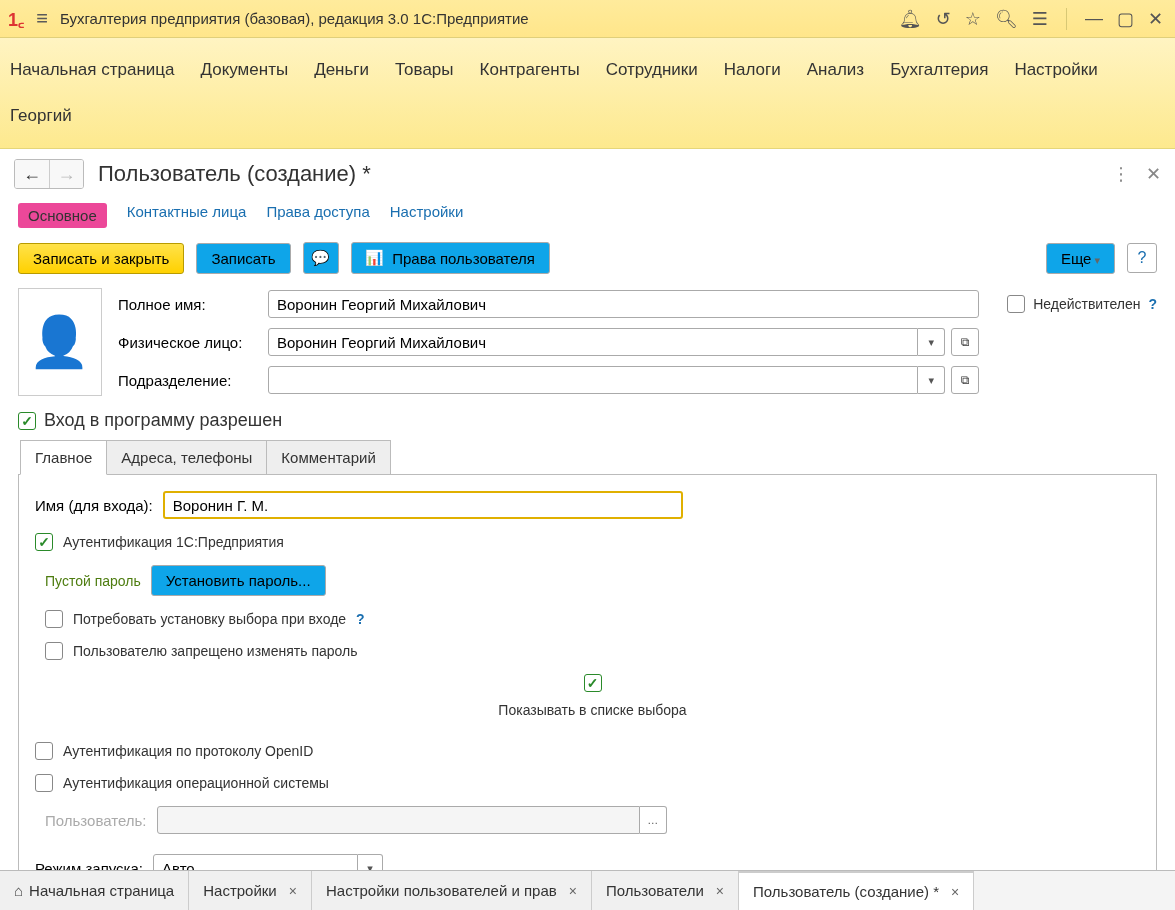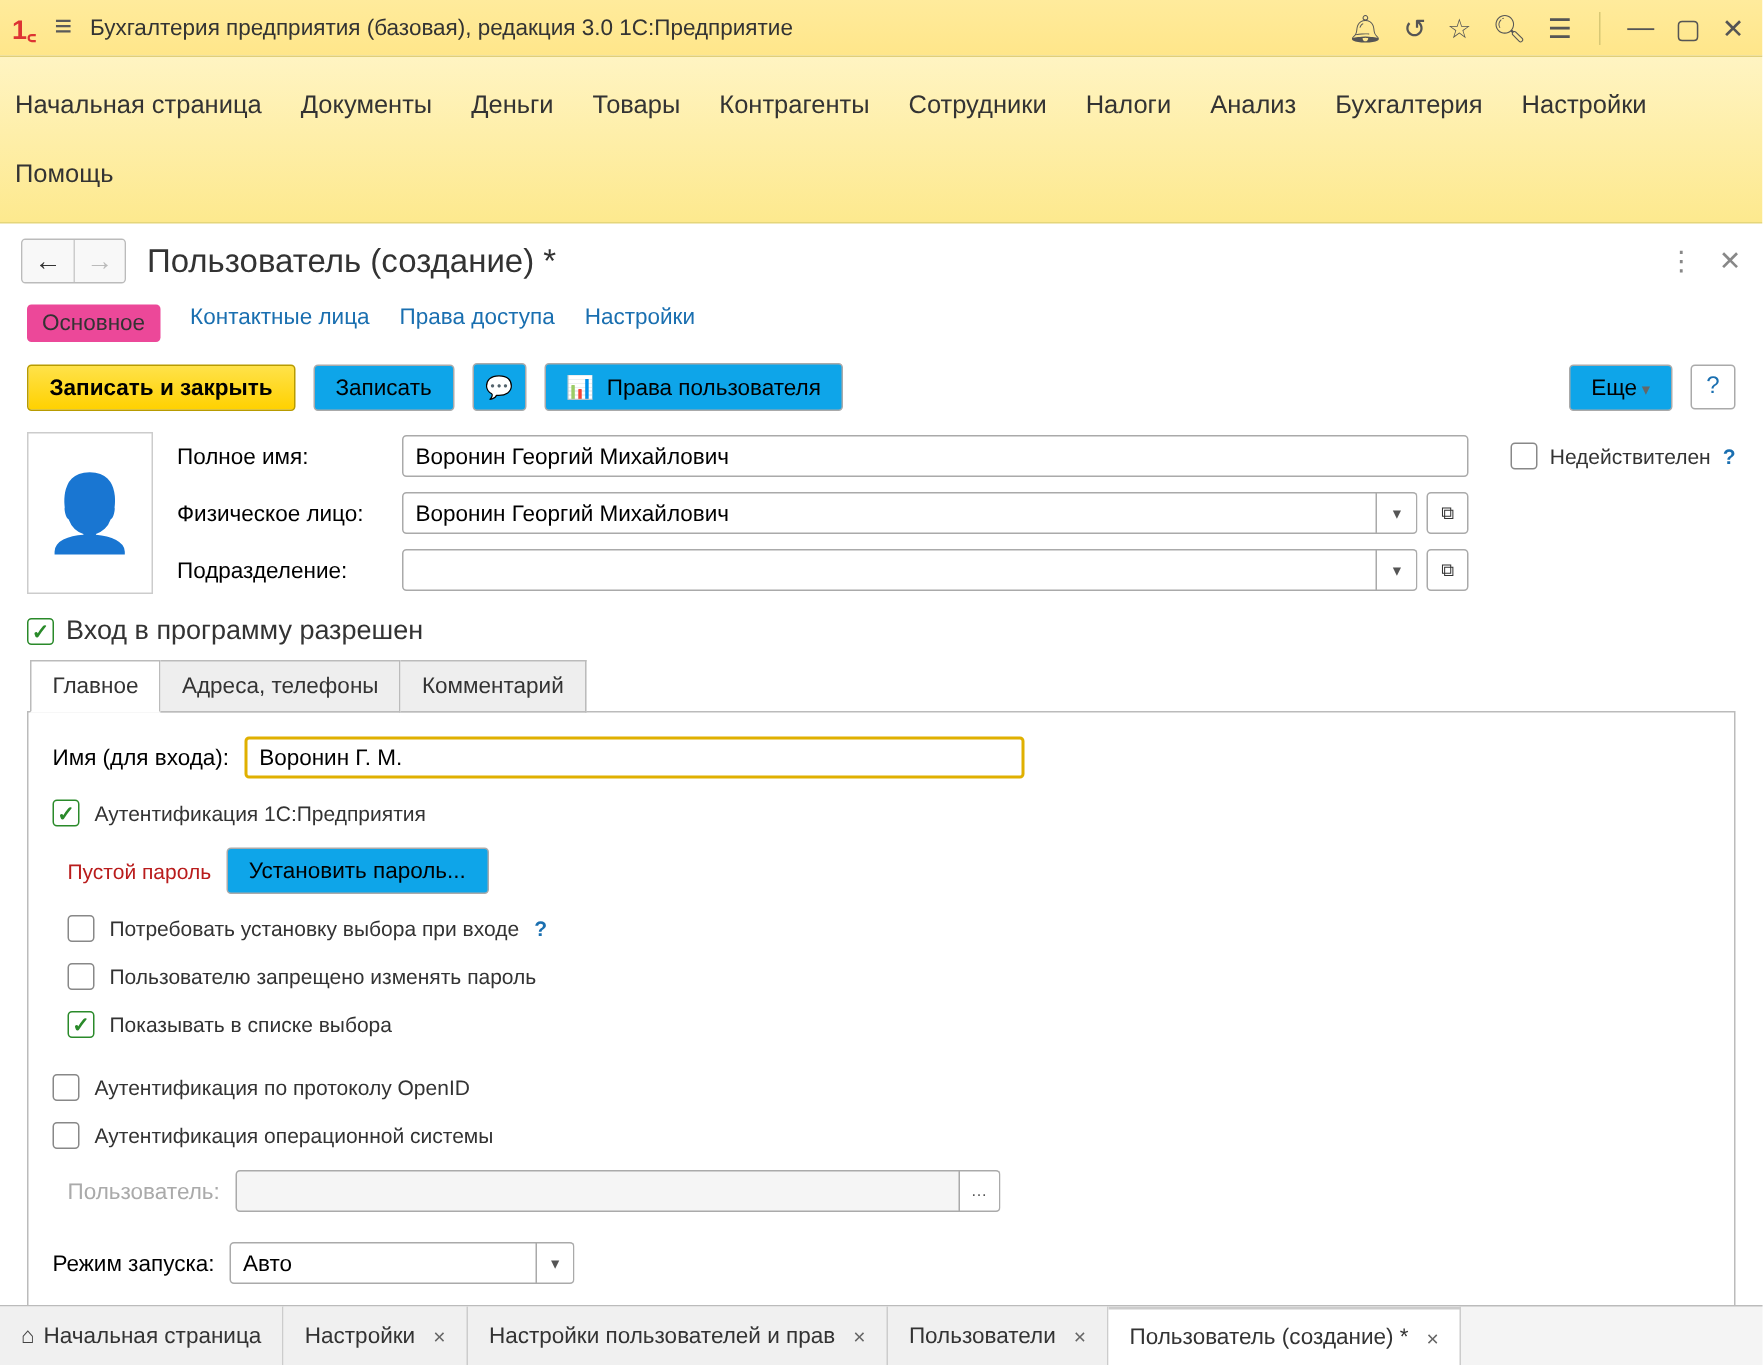--- a/index.html
+++ b/index.html
@@ -85,21 +85,21 @@
     padding: 6px 14px;
     border: 1px solid #aaa;
     border-radius: 3px;
     background: #0ea5e9;
     cursor: pointer;
     font-size:15px;
   }
   .btn.primary {
     background: linear-gradient(#ffe24a, #ffd100);
     border-color: #b89b00;
-    font-weight: bold;
+    font-weight: normal;
   }
   .btn.icon { width:36px; text-align:center; padding:6px 0;}
   .btn.iconlabel { display:inline-flex; align-items:center; gap:8px;}
   .toolbar .spacer { flex:1; }
   .btn.more::after { content:" ▾"; color:#666; font-size:11px;}
   .help-q { border:1px solid #aaa; border-radius:3px; width:30px; height:30px; display:flex; align-items:center; justify-content:center; font-size:16px; color:#1a6fb0; cursor:pointer;}
 
   
   .form-area { padding: 0 18px; flex:1; overflow:auto;}
   .top-fields {
@@ -149,21 +149,21 @@
   .inner-tab + .inner-tab { border-left:none;}
   .inner-tab.active { background:#fff; border-bottom:1px solid #fff; }
   .inner-panel {
     border:1px solid #bbb;
     padding:16px;
   }
 
   .row { display:flex; align-items:center; gap:10px; margin-bottom:14px; flex-wrap:wrap;}
   .row .field-label { width: auto; }
   .login-input { border:2px solid #e0b000; width:520px; }
-  .muted { color:#b91c1c; }
+  .muted { color:#4d7c0f; }
   .indent { margin-left: 10px; }
 
   
   .bottom-tabs {
     position: absolute;
     bottom: 0; left:0; right:0;
     height: 40px;
     border-top: 1px solid #bbb;
     background: #f4f4f4;
     display:flex;
@@ -206,21 +206,21 @@
   <span>Начальная страница</span>
   <span>Документы</span>
   <span>Деньги</span>
   <span>Товары</span>
   <span>Контрагенты</span>
   <span>Сотрудники</span>
   <span>Налоги</span>
   <span>Анализ</span>
   <span>Бухгалтерия</span>
   <span>Настройки</span>
-  <span>Помощь</span>
+  <span>Георгий</span>
 </div>
 
 <div class="page-area">
 
   <div class="page-header">
     <div class="nav-btns">
       <div class="nav-btn">←</div>
       <div class="nav-btn disabled">→</div>
     </div>
     <div class="page-title">Пользователь (создание) *</div>
@@ -316,21 +316,21 @@
         <span class="chk"></span>
         <span>Потребовать установку выбора при входе</span>
         <span class="help-link">?</span>
       </div>
 
       <div class="row indent">
         <span class="chk"></span>
         <span>Пользователю запрещено изменять пароль</span>
       </div>
 
-      <div class="row indent" style="margin-bottom:24px;">
+      <div class="row indent" style="margin-bottom:24px;flex-direction:column;">
         <span class="chk checked"></span>
         <span>Показывать в списке выбора</span>
       </div>
 
       <div class="row">
         <span class="chk"></span>
         <span>Аутентификация по протоколу OpenID</span>
       </div>
 
       <div class="row">

